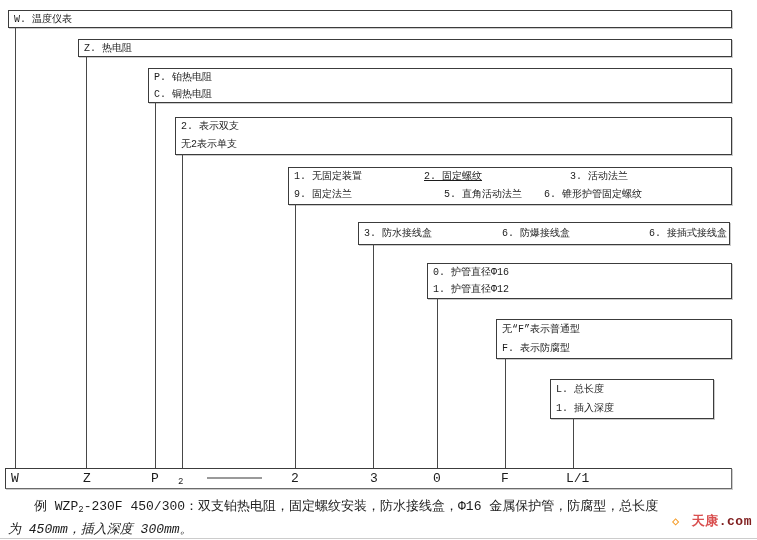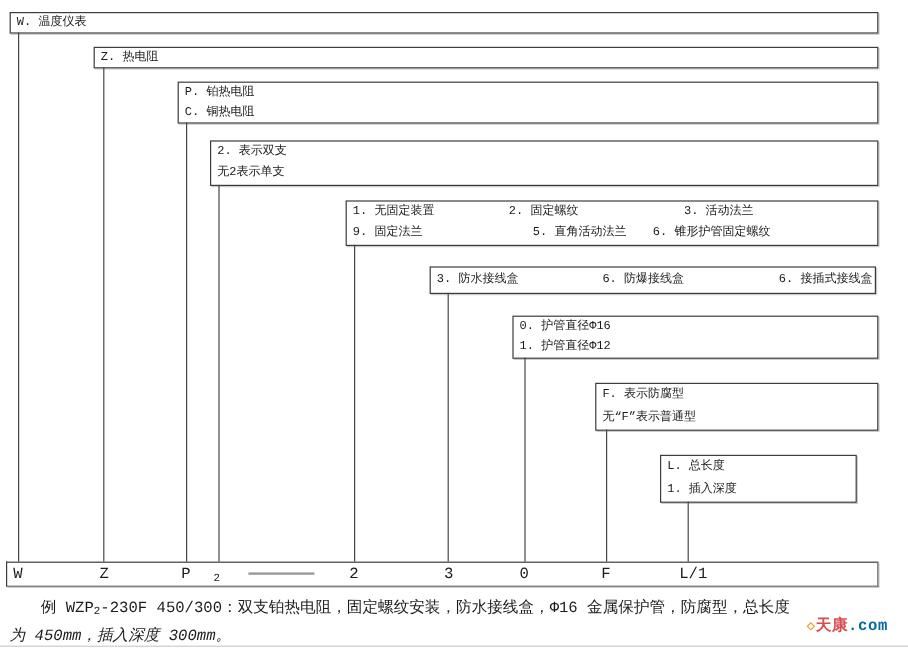--- a/index.html
+++ b/index.html
@@ -57,41 +57,41 @@
     <span class="ln">C. 铜热电阻</span>
   </div>
 
   <div class="box" style="left:175px;top:117px;width:555px;height:36px;line-height:18px;">
     <span class="ln">2. 表示双支</span>
     <span class="ln">无2表示单支</span>
   </div>
 
   <div class="box" style="left:288px;top:167px;width:442px;height:36px;line-height:18px;">
     <span class="cell" style="left:5px;">1. 无固定装置</span>
-    <span class="cell" style="left:135px;">2. 固定螺纹</span>
+    <span class="cell" style="left:135px;text-decoration:underline;">2. 固定螺纹</span>
     <span class="cell" style="left:281px;">3. 活动法兰</span>
     <span class="row2"><span class="cell" style="left:5px;">9. 固定法兰</span></span>
     <span class="row2"><span class="cell" style="left:155px;">5. 直角活动法兰</span></span>
     <span class="row2"><span class="cell" style="left:255px;">6. 锥形护管固定螺纹</span></span>
   </div>
 
   <div class="box" style="left:358px;top:222px;width:370px;height:21px;line-height:21px;">
     <span class="cell" style="left:5px;">3. 防水接线盒</span>
     <span class="cell" style="left:143px;">6. 防爆接线盒</span>
     <span class="cell" style="left:290px;">6. 接插式接线盒</span>
   </div>
 
   <div class="box" style="left:427px;top:263px;width:303px;height:34px;">
     <span class="ln">0. 护管直径Φ16</span>
     <span class="ln">1. 护管直径Φ12</span>
   </div>
 
   <div class="box" style="left:496px;top:319px;width:234px;height:38px;line-height:19px;">
+    <span class="ln">无“F”表示普通型</span>
     <span class="ln">F. 表示防腐型</span>
-    <span class="ln">无“F”表示普通型</span>
   </div>
 
   <div class="box" style="left:550px;top:379px;width:162px;height:38px;line-height:19px;">
     <span class="ln">L. 总长度</span>
     <span class="ln">1. 插入深度</span>
   </div>
 
   <div class="vline" style="left:15px;top:27px;height:441px;"></div>
   <div class="vline" style="left:86px;top:56px;height:412px;"></div>
   <div class="vline" style="left:155px;top:102px;height:366px;"></div>
@@ -113,17 +113,17 @@
   <span class="code" style="left:433px;">0</span>
   <span class="code" style="left:501px;">F</span>
   <span class="code" style="left:566px;">L/1</span>
 
   <div id="example">
     <span class="l1"><span>例 WZP</span><sub class="mono">2</sub><span>-230F 450/300：双支铂热电阻，固定螺纹安装，防水接线盒，Φ16 金属保护管，防腐型，总长度</span></span>
     <span class="l2">为 450mm，插入深度 300mm。</span>
   </div>
 
   <div id="watermark">
-    <span class="logo" style="color: rgb(245, 154, 35);">◇</span><span id="wm-name" style="color: rgb(217, 79, 79);">天康</span><span id="wm-suffix" style="color: #0369a1;">.com</span>
+    <span class="logo" style="color: rgb(245, 154, 35);">◇</span><span id="wm-name" style="color: rgb(217, 79, 79); margin-left: 12px;">天康</span><span id="wm-suffix" style="color: #7f1d1d;">.com</span>
   </div>
 
   <div id="page-bottom-line"></div>
 </div>
 
 </body></html>

